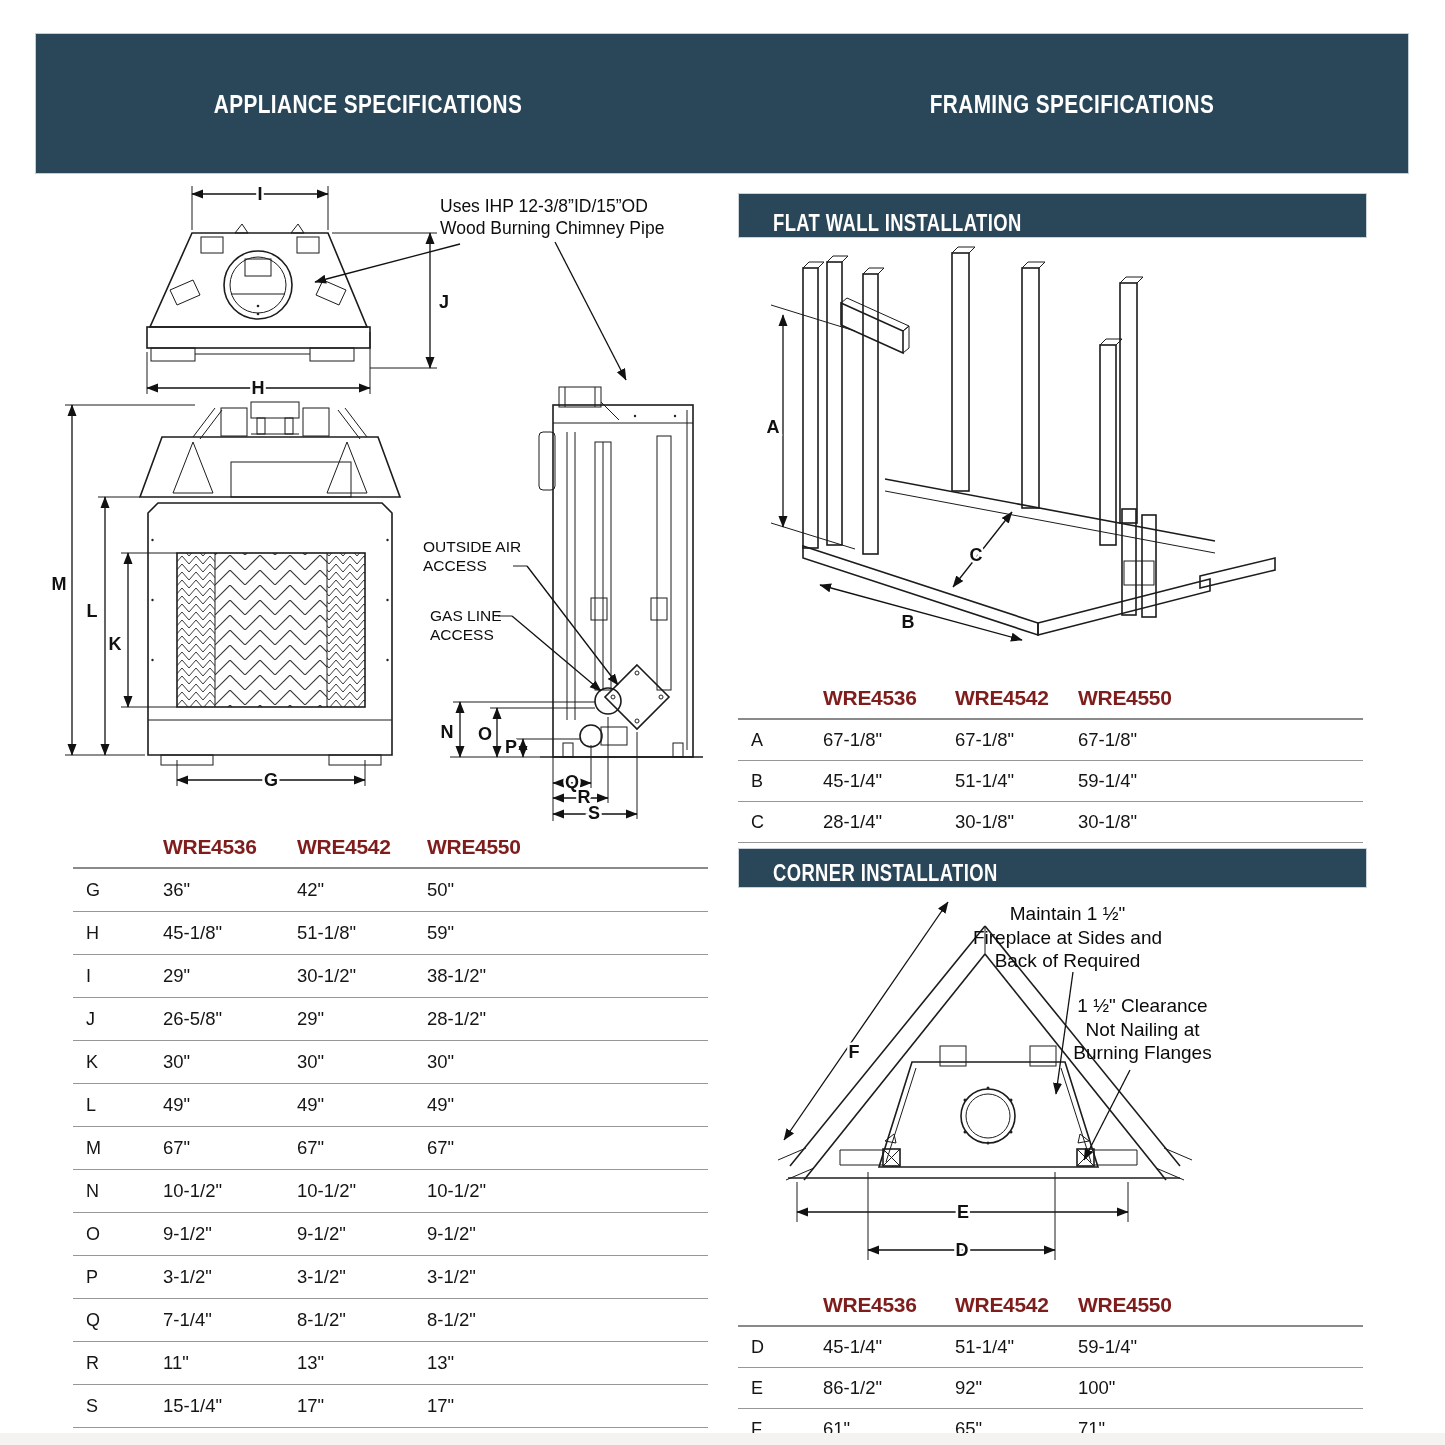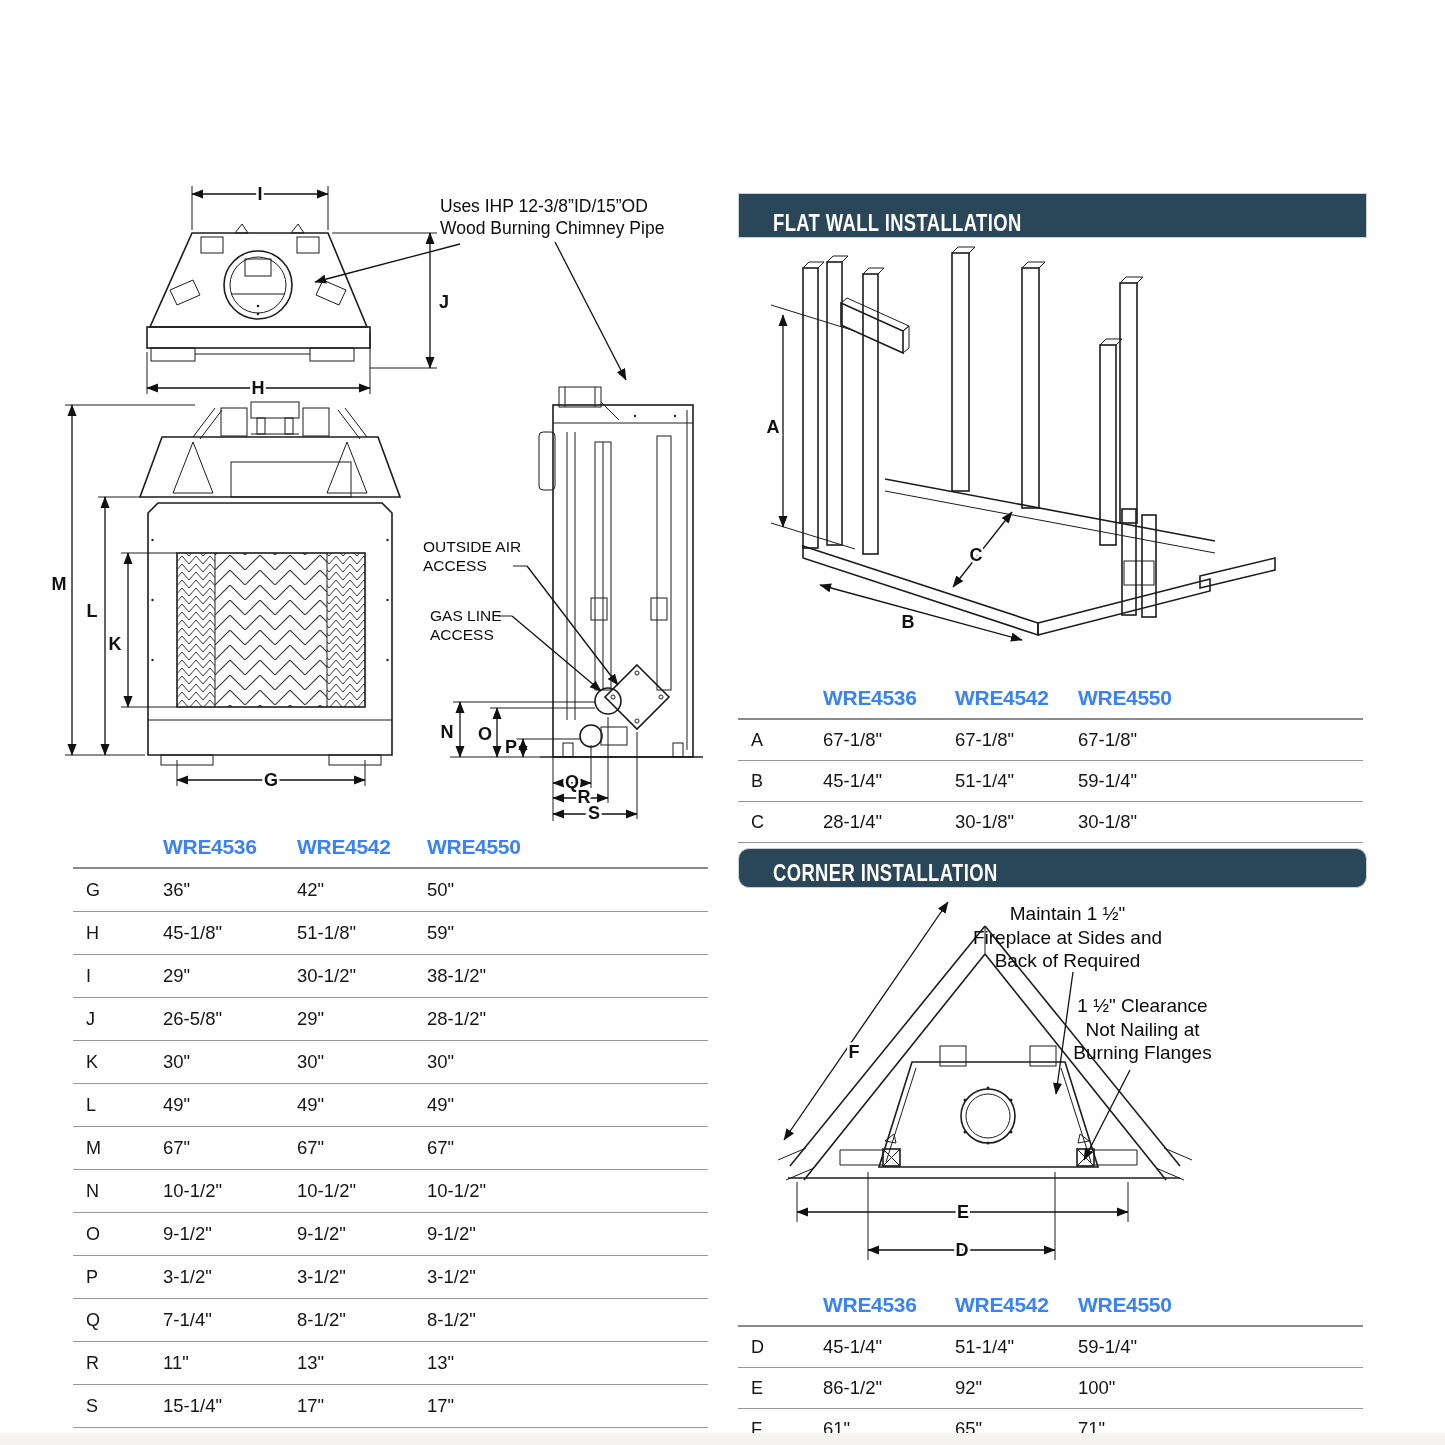--- a/index.html
+++ b/index.html
@@ -9,21 +9,21 @@
   .topbar{position:absolute;left:35px;top:33px;width:1372px;height:139px;
           background:#2a4759;border:1px solid #c2ced6;}
   .topbar .t{position:absolute;top:50%;transform:translate(-50%,-50%);white-space:nowrap;}
   .topbar .t span{display:inline-block;transform:scaleX(.8);font-size:26px;font-weight:700;
                   color:#fff;letter-spacing:.5px;}
   .secbar{position:absolute;background:#2a4759;border:1px solid #c8d2d8;display:flex;align-items:flex-end;}
   .secbar span{display:inline-block;transform:scaleX(.8);transform-origin:left center;
                margin-left:34px;font-size:23px;font-weight:700;color:#fff;letter-spacing:.5px;white-space:nowrap;}
   
   table.spec{position:absolute;border-collapse:collapse;table-layout:fixed;}
-  table.spec th{text-align:left;font-size:21px;font-weight:800;letter-spacing:-.3px;color:#3b82f6;
+  table.spec th{text-align:left;font-size:21px;font-weight:800;letter-spacing:-.3px;color:#7f1d1d;
                 border-bottom:2px solid #8a8a8a;padding:3px 0 8px 0;}
   table.spec td{text-align:left;font-size:18.5px;color:#151515;border-bottom:1.6px solid #979797;
                 padding:9px 0;}
   table.spec td.rowlabel{padding-left:13px;font-size:18px;}
   table.t-left{left:73px;top:832px;width:635px;}
   table.t-left td{padding:10px 0;}
   table.t-flat{left:738px;top:683px;width:625px;}
   table.t-corner{left:738px;top:1290px;width:625px;}
   
   svg{position:absolute;}
@@ -35,20 +35,28 @@
   .an{font-family:"Liberation Sans",sans-serif;font-size:17.5px;fill:#0d0d0d;}
   .sl{font-family:"Liberation Sans",sans-serif;font-size:15.5px;fill:#0d0d0d;}
   .note{position:absolute;text-align:center;font-size:19px;line-height:23.5px;color:#0a0a0a;}
   #bottomstrip{position:absolute;left:0;bottom:0;width:1445px;height:12px;background:#f4f3f1;}
 </style>
 </head>
 <body>
 
 <div id="page">
 
+  <div class="topbar">
+    <div class="t" style="left:24.2%;">
+      <span>APPLIANCE SPECIFICATIONS</span>
+    </div>
+    <div class="t" style="left:75.5%;">
+      <span>FRAMING SPECIFICATIONS</span>
+    </div>
+  </div>
 
   <svg style="left:35px;top:180px;" width="700" height="650" viewBox="0 0 700 650">
     <defs>
       <marker id="a1" markerWidth="9" markerHeight="8" refX="8.5" refY="3.5" orient="auto-start-reverse">
         <path d="M0,0 L9,3.5 L0,7 Z" fill="#111"></path>
       </marker>
       <pattern id="hb1" width="30" height="15" patternUnits="userSpaceOnUse">
         <path d="M0,15 L15,0 L30,15" fill="none" stroke="#3a3a3a" stroke-width="1.1"></path>
       </pattern>
       <pattern id="hb2" width="14" height="8" patternUnits="userSpaceOnUse">
@@ -397,21 +405,21 @@
         </tr>
         <tr>
           <td class="rowlabel">C</td>
           <td>28-1/4"</td>
           <td>30-1/8"</td>
           <td>30-1/8"</td>
         </tr>
       </tbody>
     </table>
 
-  <div class="secbar" style="left:738px;top:848px;width:627px;height:38px;border-radius:11px;">
+  <div class="secbar" style="left:738px;top:848px;width:627px;height:38px;">
     <span>CORNER INSTALLATION</span>
   </div>
 
   <svg style="left:740px;top:888px;" width="690" height="402" viewBox="0 0 690 402">
     <defs>
       <marker id="a3" markerWidth="9" markerHeight="8" refX="8.5" refY="3.5" orient="auto-start-reverse">
         <path d="M0,0 L9,3.5 L0,7 Z" fill="#111"></path>
       </marker>
     </defs>
     <g>

